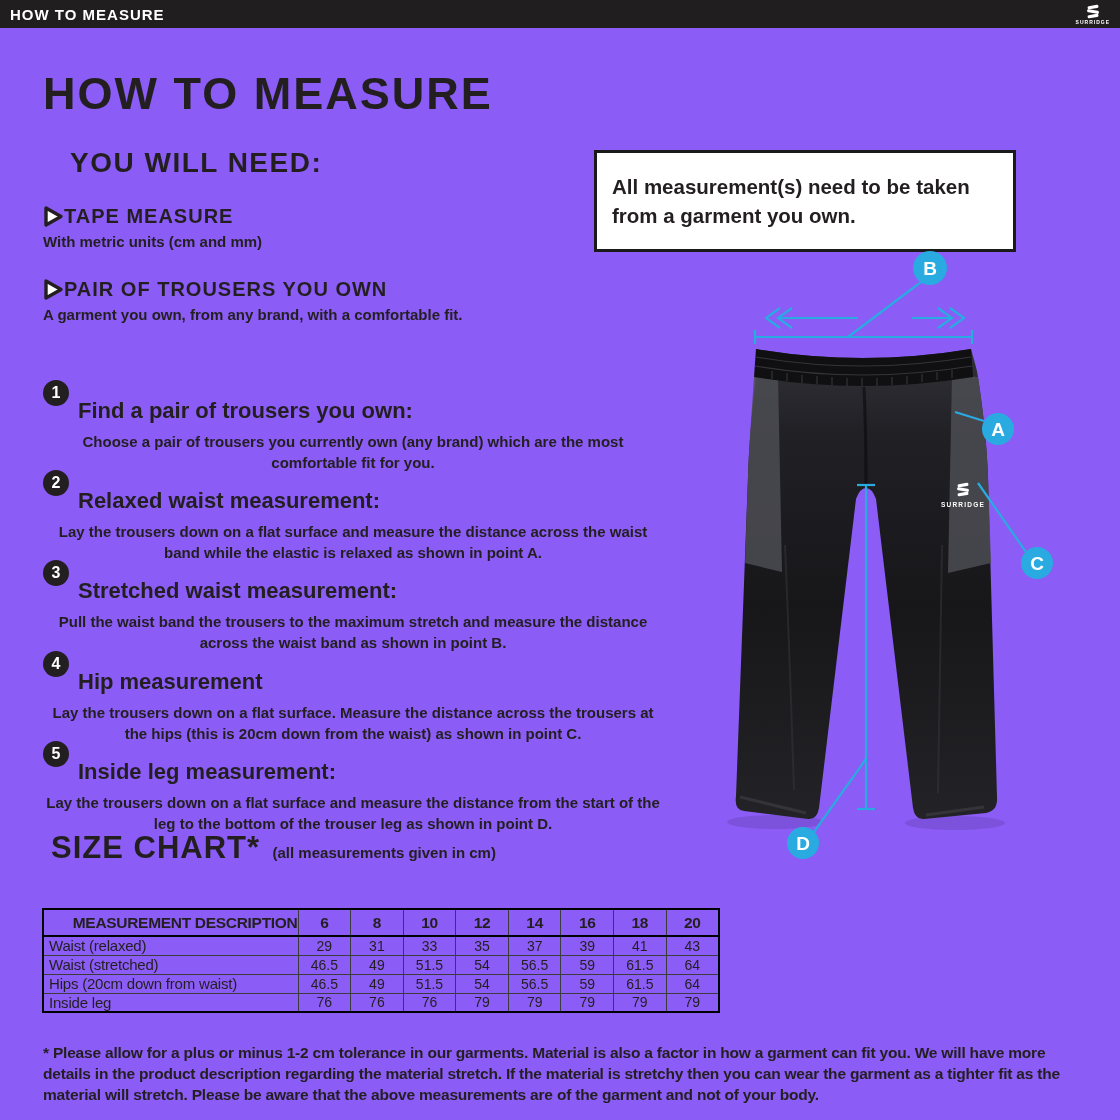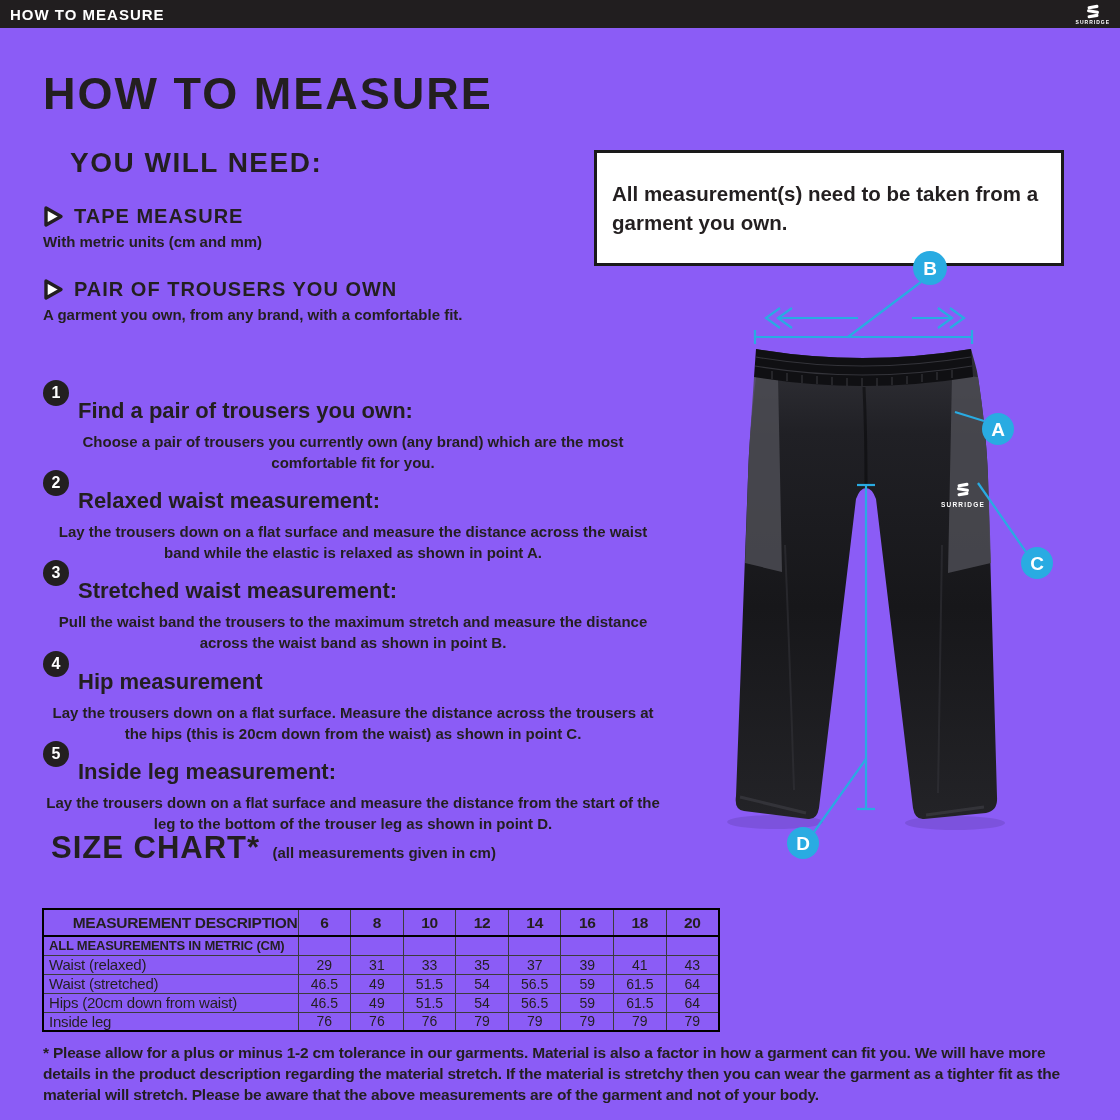--- a/index.html
+++ b/index.html
@@ -27,39 +27,39 @@
     position:absolute; left:43px; top:68px;
     font-size:45px; font-weight:800; letter-spacing:2px; color:#231f20;
   }
   .h2-need {
     position:absolute; left:43px; top:147px;
     font-size:28px; font-weight:800; letter-spacing:1.5px;margin-left:27px;
   }
 
   
   .need { position:absolute; left:43px; width:600px; }
-  .need-head { display:flex; align-items:flex-start; gap:10px; }
+  .need-head { display:flex; align-items:flex-start; }
   .need-label { font-size:20px; font-weight:800; letter-spacing:1px; }
   .need-desc { font-size:15px; font-weight:700; margin-top:5px; }
 
   
   .step { position:absolute; left:43px; width:620px; }
   .step-head { display:flex; align-items:center; gap:9px; margin-bottom:7px; }
   .step-badge {
     width:26px; height:26px; border-radius:50%; background:#231f20; color:#fff;
     display:flex; align-items:center; justify-content:center;
     font-size:16px; font-weight:800; flex:0 0 26px;
   }
   .step-title { font-size:22px; font-weight:800;margin-top:36px; }
   .step-desc { font-size:15px; font-weight:700; line-height:21px;text-align:center; }
 
   
   .callout {
-    position:absolute; left:594px; top:150px; width:470px;
-    border:3px solid #1a1a1a; background:#fff; padding:26px 15px;
+    position:absolute; left:594px; top:150px; width:422px;
+    border:3px solid #1a1a1a; background:#fff; padding:19px 15px;
   }
   .callout p { font-size:20.5px; font-weight:800; line-height:29px; }
 
   
   .diagram { position:absolute; left:690px; top:245px; width:430px; height:680px; }
 
   
   .sizechart-title { position:absolute; left:51px; top:830px; }
   .sizechart-title h2 { display:inline; font-size:31px; font-weight:800; letter-spacing:1px; }
   .sizechart-title span { font-size:15px; font-weight:700; margin-left:8px; }
@@ -294,31 +294,20 @@
         <th>8</th>
         <th>10</th>
         <th>12</th>
         <th>14</th>
         <th>16</th>
         <th>18</th>
         <th>20</th>
       </tr>
     </thead>
     <tbody>
-      <tr class="metricrow">
-        <td class="rowlabel">ALL MEASUREMENTS IN METRIC (CM)</td>
-        <td></td>
-          <td></td>
-          <td></td>
-        <td></td>
-          <td></td>
-          <td></td>
-        <td></td>
-          <td></td>
-      </tr>
       <tr>
         <td class="rowlabel">Waist (relaxed)</td>
         <td>29</td>
         <td>31</td>
         <td>33</td>
         <td>35</td>
         <td>37</td>
         <td>39</td>
         <td>41</td>
         <td>43</td>

